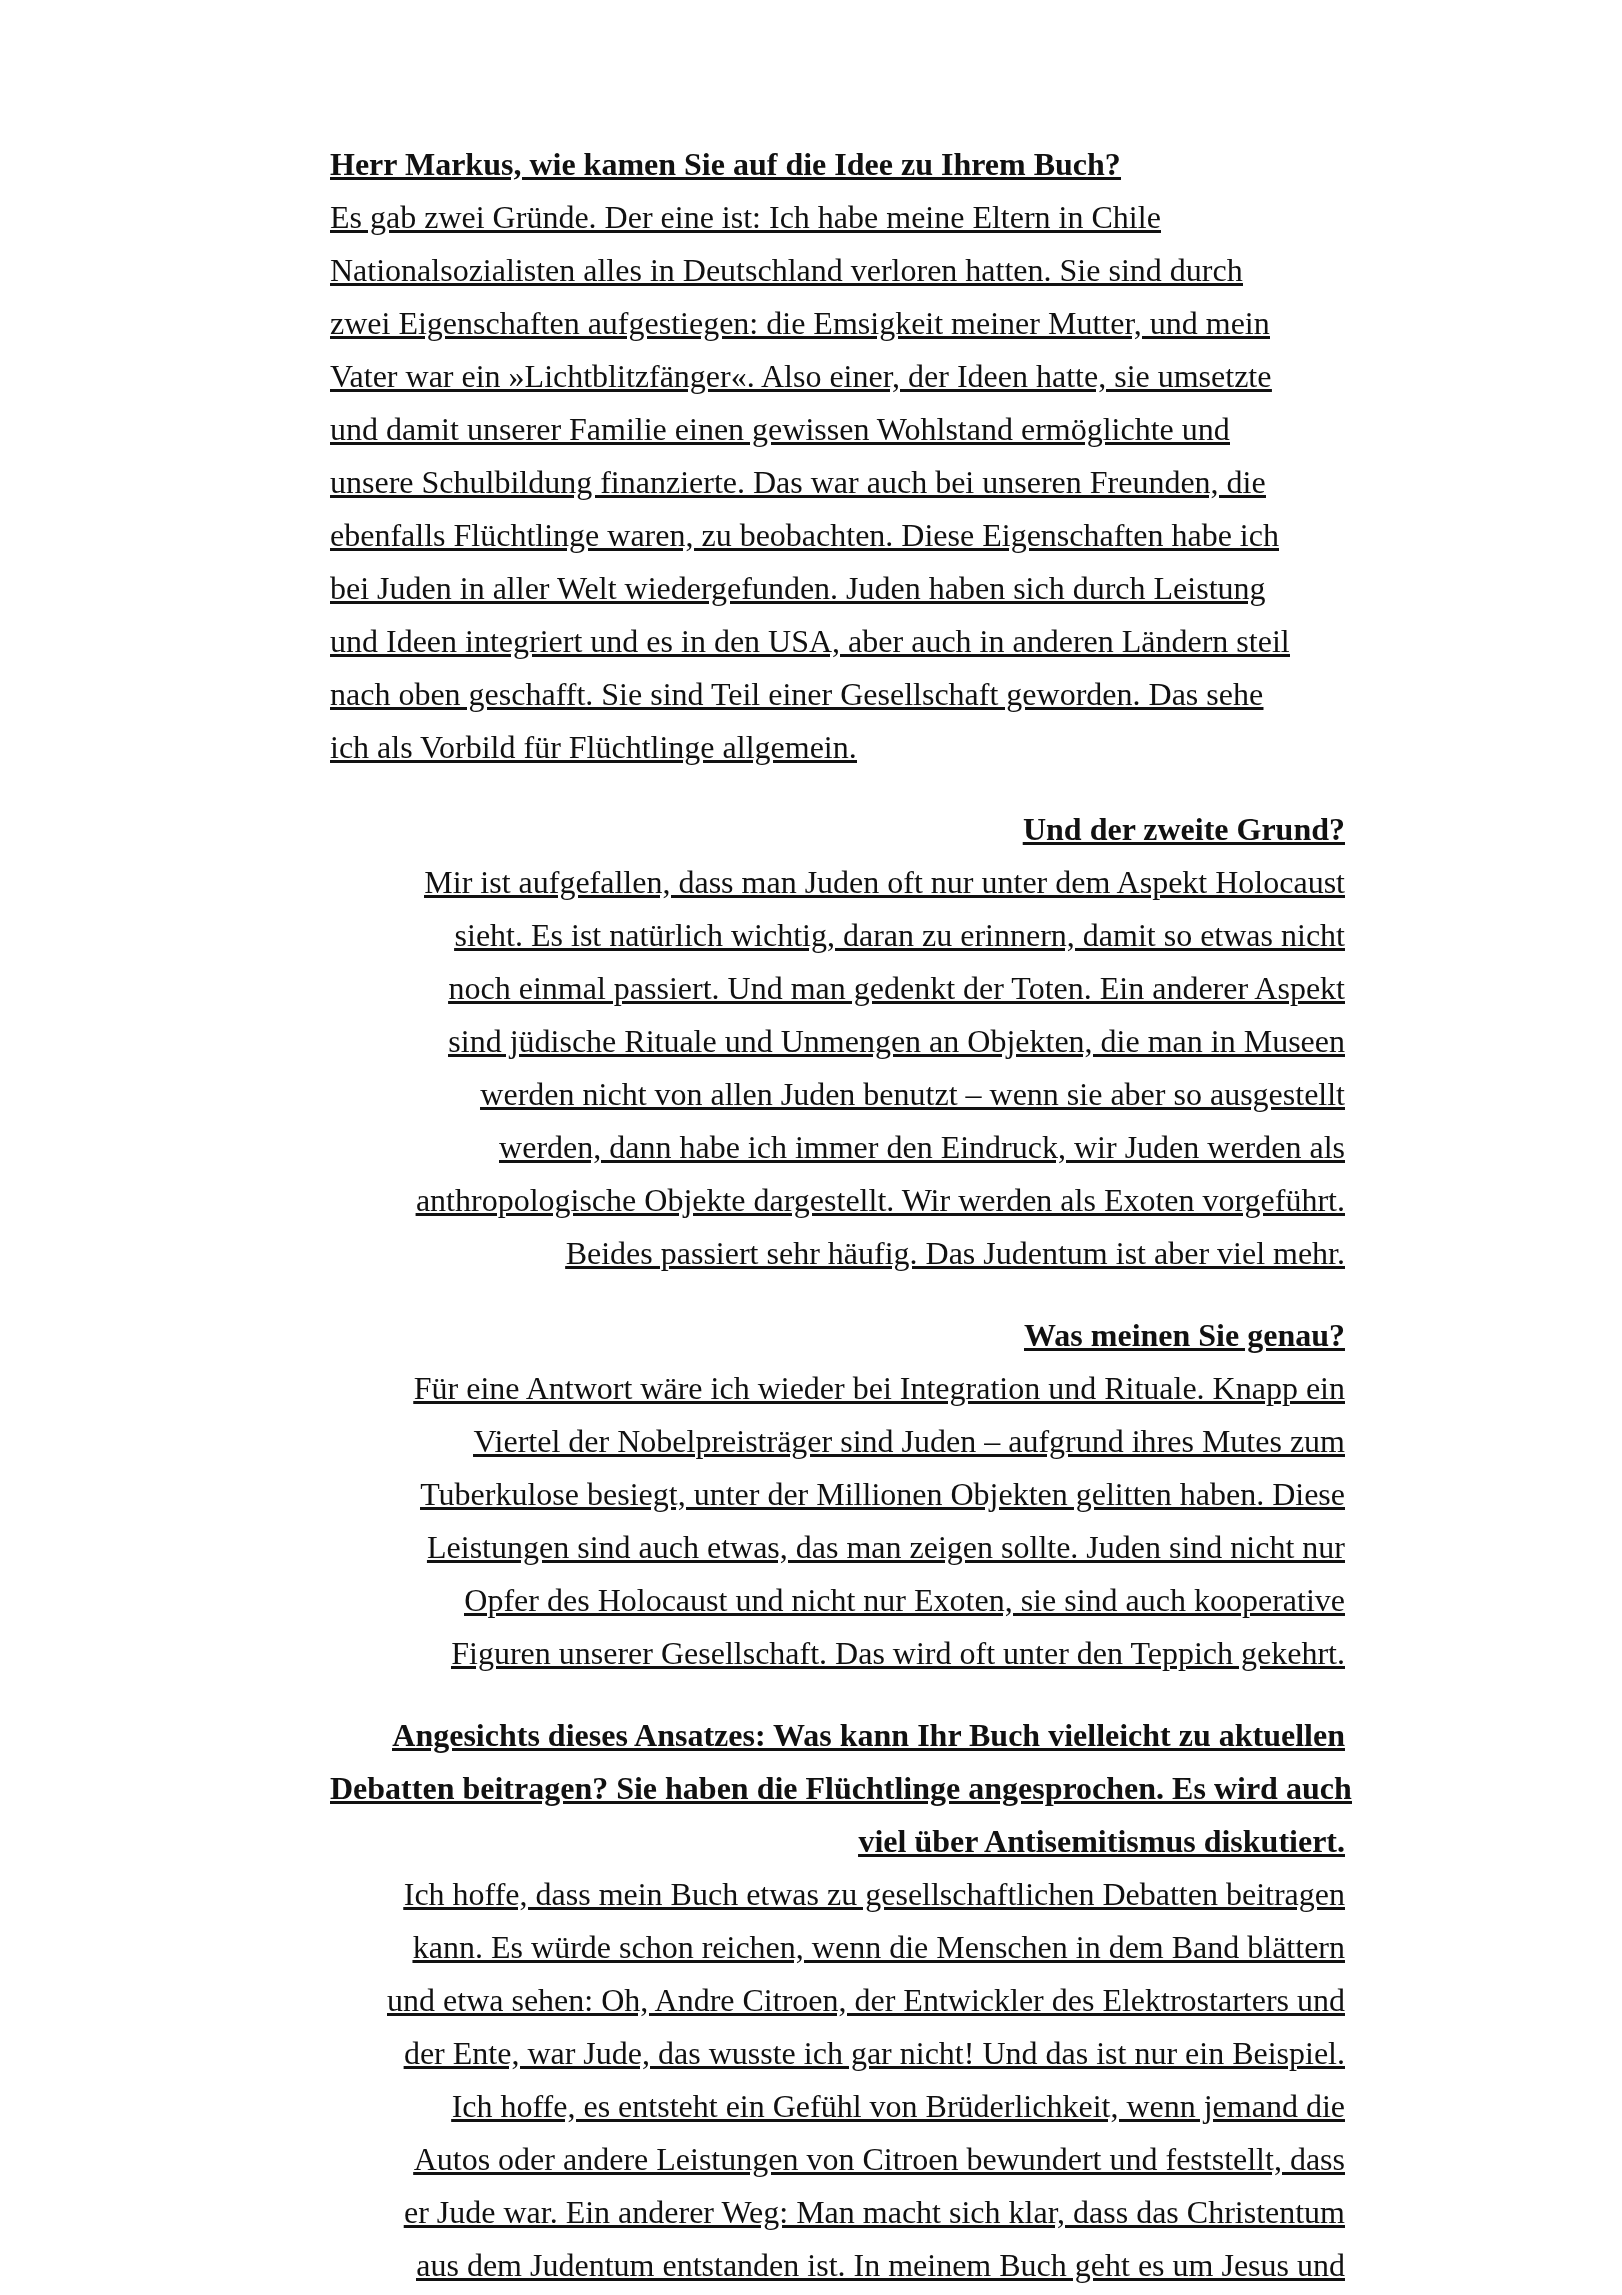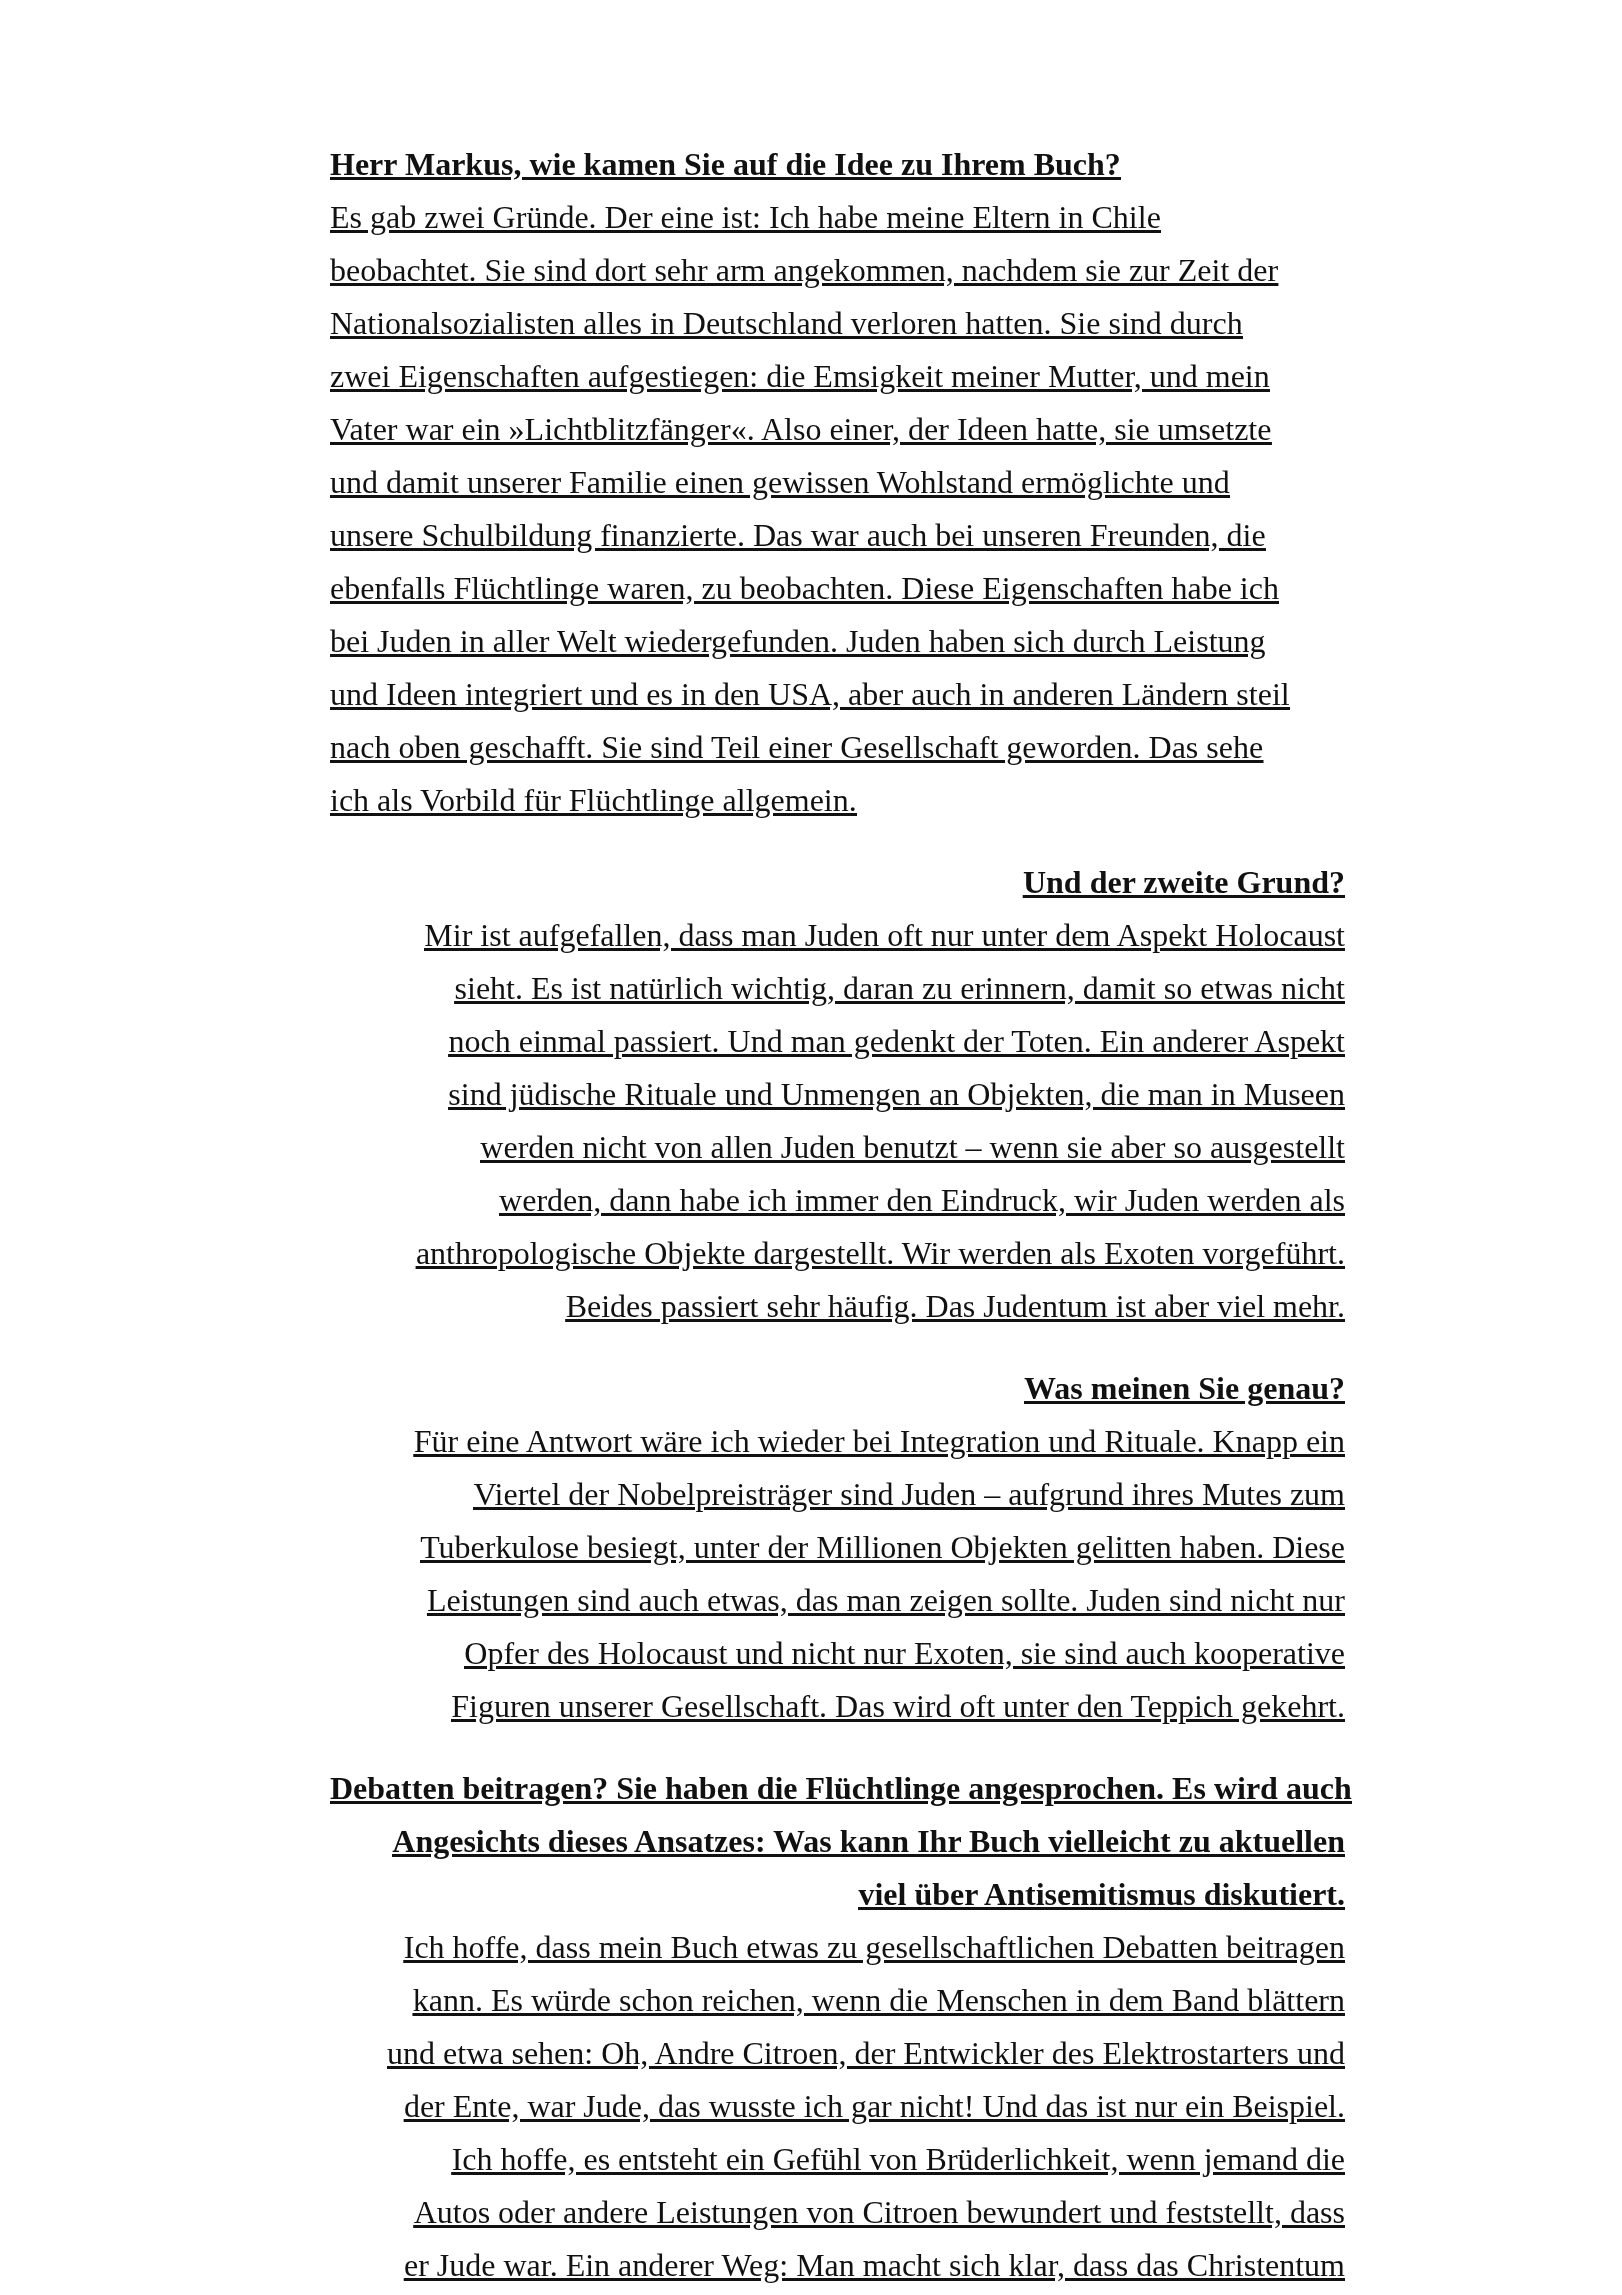--- a/index.html
+++ b/index.html
@@ -29,21 +29,20 @@
 <body>
 
 <article class="article">
 
   <section class="qa-block">
     <div class="question">
         <div>Herr Markus, wie kamen Sie auf die Idee zu Ihrem Buch?</div>
       </div>
     <div class="answer">
         <div>Es gab zwei Gründe. Der eine ist: Ich habe meine Eltern in Chile</div>
-        <div>beobachtet. Sie sind dort sehr arm angekommen, nachdem sie zur Zeit der</div>
         <div>Nationalsozialisten alles in Deutschland verloren hatten. Sie sind durch</div>
         <div>zwei Eigenschaften aufgestiegen: die Emsigkeit meiner Mutter, und mein</div>
         <div>Vater war ein »Lichtblitzfänger«. Also einer, der Ideen hatte, sie umsetzte</div>
         <div>und damit unserer Familie einen gewissen Wohlstand ermöglichte und</div>
         <div>unsere Schulbildung finanzierte. Das war auch bei unseren Freunden, die</div>
         <div>ebenfalls Flüchtlinge waren, zu beobachten. Diese Eigenschaften habe ich</div>
         <div>bei Juden in aller Welt wiedergefunden. Juden haben sich durch Leistung</div>
         <div>und Ideen integriert und es in den USA, aber auch in anderen Ländern steil</div>
         <div>nach oben geschafft. Sie sind Teil einer Gesellschaft geworden. Das sehe</div>
         <div>ich als Vorbild für Flüchtlinge allgemein.</div>
@@ -75,22 +74,22 @@
         <div>Viertel der Nobelpreisträger sind Juden – aufgrund ihres Mutes zum</div>
         <div>Tuberkulose besiegt, unter der Millionen Objekten gelitten haben. Diese</div>
         <div>Leistungen sind auch etwas, das man zeigen sollte. Juden sind nicht nur</div>
         <div>Opfer des Holocaust und nicht nur Exoten, sie sind auch kooperative</div>
         <div>Figuren unserer Gesellschaft. Das wird oft unter den Teppich gekehrt.</div>
       </div>
   </section>
 
   <section class="qa-block">
     <div class="question">
+        <div>Angesichts dieses Ansatzes: Was kann Ihr Buch vielleicht zu aktuellen</div>
         <div>Debatten beitragen? Sie haben die Flüchtlinge angesprochen. Es wird auch</div>
-        <div>Angesichts dieses Ansatzes: Was kann Ihr Buch vielleicht zu aktuellen</div>
         <div>viel über Antisemitismus diskutiert.</div>
       </div>
     <div class="answer">
         <div>Ich hoffe, dass mein Buch etwas zu gesellschaftlichen Debatten beitragen</div>
         <div>kann. Es würde schon reichen, wenn die Menschen in dem Band blättern</div>
         <div>und etwa sehen: Oh, Andre Citroen, der Entwickler des Elektrostarters und</div>
         <div>der Ente, war Jude, das wusste ich gar nicht! Und das ist nur ein Beispiel.</div>
         <div>Ich hoffe, es entsteht ein Gefühl von Brüderlichkeit, wenn jemand die</div>
         <div>Autos oder andere Leistungen von Citroen bewundert und feststellt, dass</div>
         <div>er Jude war. Ein anderer Weg: Man macht sich klar, dass das Christentum</div>

